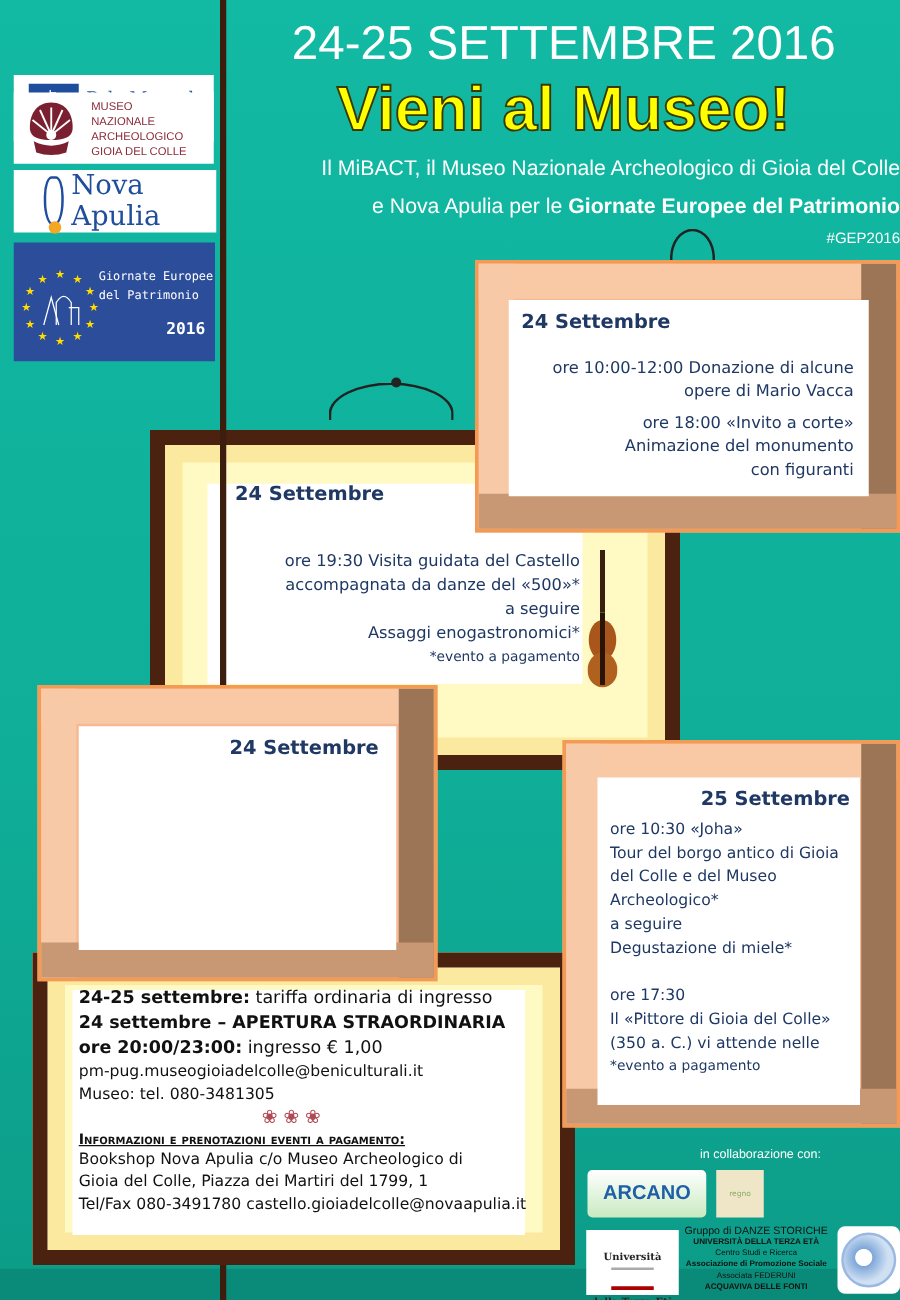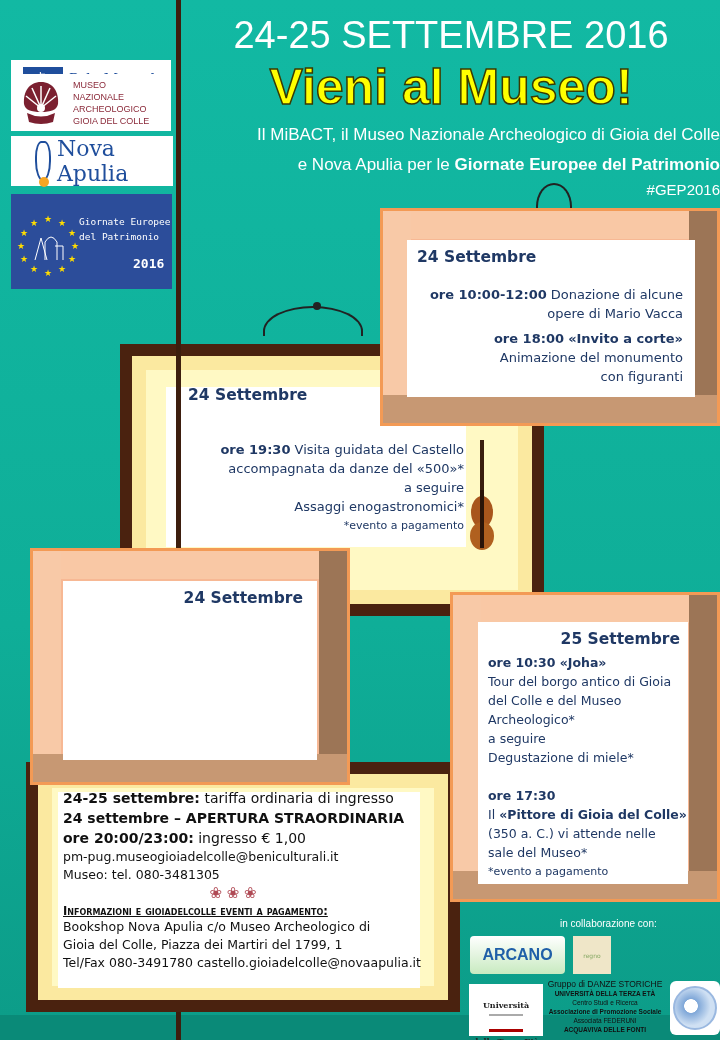--- a/index.html
+++ b/index.html
@@ -46,21 +46,21 @@
   
   .of { background: #f7b894; border: 3px solid #f39a55; }
   .of .bevel-top { position:absolute; left:0; top:0; right:0; height:28px; background: #f9c8a5; }
   .of .bevel-bot { position:absolute; left:0; bottom:0; right:0; height:28px; background: #c79873; }
   .of .bevel-right { position:absolute; top:0; bottom:0; right:0; width:28px; background: #9c7556; }
   .of .bevel-left { position:absolute; top:0; bottom:0; left:0; width:28px; background: #f8c9a7; }
   .of .card { position:absolute; left: 28px; top: 28px; right: 28px; bottom: 28px; background: #fff; }
 
   .date-h { font-weight: bold; font-size: 15.5px; color: #1f3864; font-family: "DejaVu Sans", sans-serif; }
   .t { font-size: 13px; line-height: 19px; font-family: "DejaVu Sans", sans-serif; color: #1f3864; }
-  .t b { font-weight: bold; margin-top: 31px; }
+  .t b { font-weight: normal; margin-top: 31px; }
   .small { font-size: 11px; }
 
   .violin { width: 24px; height: 110px; }
 
   .info { font-family: "DejaVu Sans", sans-serif; color: #111; }
   .info .l { font-size: 14px; line-height: 20px; }
   .info .m { font-size: 12.5px; line-height: 18px; }
   .info .caps { font-size: 11.5px; text-decoration: underline; font-variant: small-caps; font-weight: 600; }
 
   .collab-title { left: 560px; top: 918px; font-size: 10px; color: #fff; font-family: "Liberation Sans", sans-serif; }
@@ -143,21 +143,21 @@
     <div>del Patrimonio</div>
   </div>
   <div class="abs year">2016</div>
 </div>
 
 <div class="abs h-dates">24-25 SETTEMBRE 2016</div>
 <div class="abs h-title">Vieni al Museo!</div>
 <div class="abs h-sub">
   <div>Il MiBACT, il Museo Nazionale Archeologico di Gioia del Colle</div>
   <div><span>e Nova Apulia per le </span><b>Giornate Europee del Patrimonio</b></div>
-  <div style="line-height:20px;font-size:15px;">#GEP2016</div>
+  <div style="line-height:20px;font-size:12px;">#GEP2016</div>
 </div>
 
 <div class="abs hang" style="left:263px;top:306px;width:100px;height:30px;"></div>
 <div class="abs hang-dot" style="left:313px;top:302px;"></div>
 <div class="abs dark-frame" style="left:120px;top:344px;width:424px;height:272px;"></div>
 <div class="abs dark-inner" style="left:166px;top:387px;width:300px;height:160px;"></div>
 <div class="abs" style="left:176px;top:344px;width:5px;height:280px;background:#3d1e0e;"></div>
 <svg class="abs violin" style="left:470px;top:440px;" viewBox="0 0 24 110">
   <rect x="10" y="0" width="4" height="50" fill="#3a1e0e"></rect>
   <ellipse cx="12" cy="72" rx="11" ry="16" fill="#a8561c"></ellipse>
@@ -205,21 +205,21 @@
   </div>
 </div>
 
 <div class="abs info" style="left:63px;top:788px;width:400px;">
   <div class="l"><b>24-25 settembre:</b><span> tariffa ordinaria di ingresso</span></div>
   <div class="l"><b>24 settembre – APERTURA STRAORDINARIA</b></div>
   <div class="l"><b>ore 20:00/23:00:</b><span> ingresso € 1,00</span></div>
   <div class="m">pm-pug.museogioiadelcolle@beniculturali.it</div>
   <div class="m">Museo: tel. 080-3481305</div>
   <div style="text-align:center;width:340px;height:20px;color:#b04a55;font-size:15px;">❀ ❀ ❀</div>
-  <div class="caps">Informazioni e gioiadelcolle eventi a pagamento:</div>
+  <div class="caps">Informazioni e prenotazioni eventi a pagamento:</div>
   <div class="m">Bookshop Nova Apulia c/o Museo Archeologico di</div>
   <div class="m">Gioia del Colle, Piazza dei Martiri del 1799, 1</div>
   <div class="m">Tel/Fax 080-3491780 castello.gioiadelcolle@novaapulia.it</div>
 </div>
 
 <div class="abs of" style="left:450px;top:592px;width:270px;height:310px;">
   <div class="bevel-top"></div>
   <div class="bevel-left"></div>
   <div class="bevel-right"></div>
   <div class="bevel-bot"></div>
@@ -229,21 +229,20 @@
       <div><b>ore 10:30 «Joha»</b></div>
       <div>Tour del borgo antico di Gioia</div>
       <div>del Colle e del Museo</div>
       <div>Archeologico*</div>
       <div>a seguire</div>
       <div>Degustazione di miele*</div>
       <div style="height:19px;"></div>
       <div><b>ore 17:30</b></div>
       <div><span>Il </span><b>«Pittore di Gioia del Colle»</b></div>
       <div>(350 a. C.) vi attende nelle</div>
-      <div>sale del Museo*</div>
       <div class="small">*evento a pagamento</div>
     </div>
   </div>
 </div>
 
 <div class="abs collab-title">in collaborazione con:</div>
 <div class="abs arcano">ARCANO</div>
 <div class="abs regno">regno</div>
 <div class="abs unite">
   <div>Università</div>

